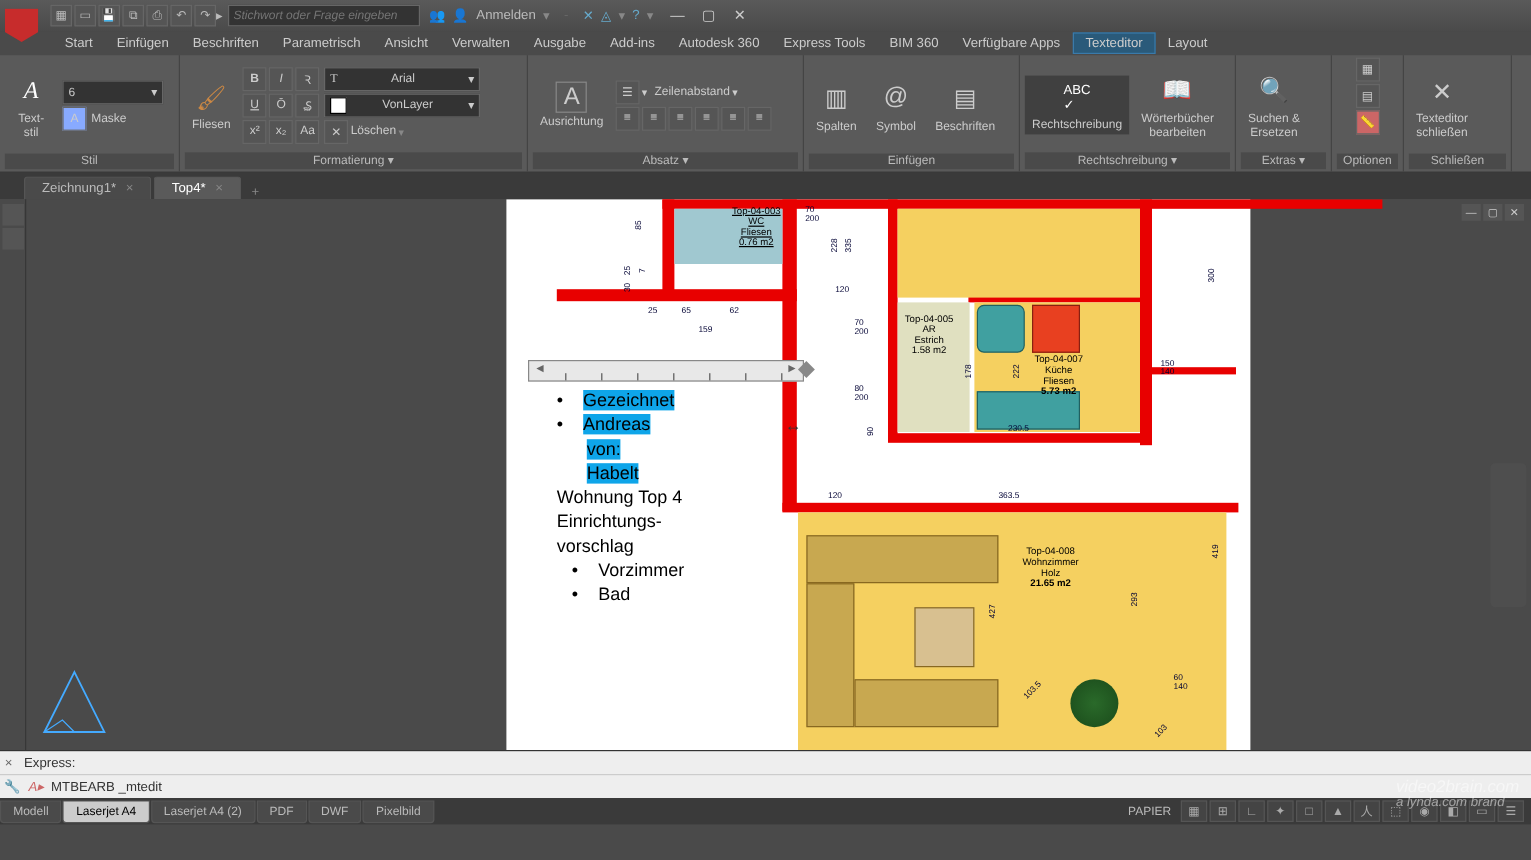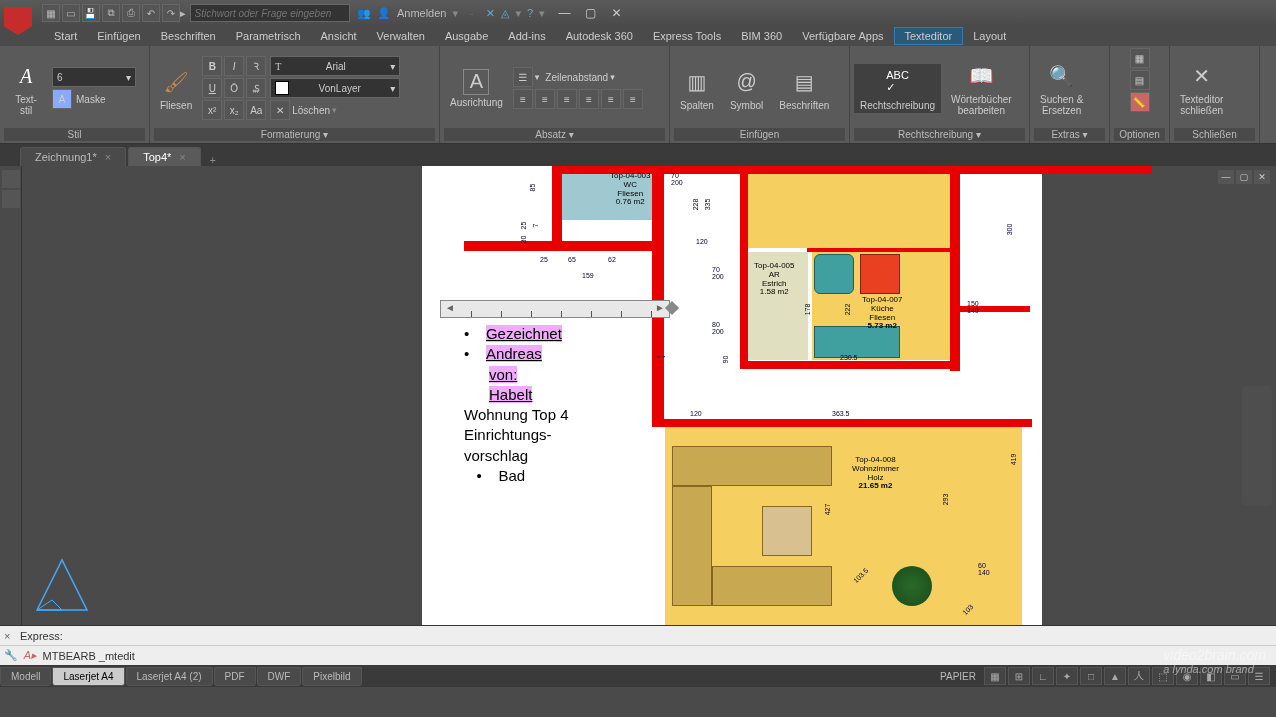--- a/index.html
+++ b/index.html
@@ -56,21 +56,21 @@
 .ucs-icon { position: absolute; bottom: 10px; left: 10px; width: 60px; height: 60px; }
 
 
 .nav-panel { position: absolute; right: 4px; top: 220px; width: 30px; height: 120px; background: rgba(80,80,80,.7); border-radius: 4px; }
 
 
 .wall { position: absolute; background: #e80000; }
 .room-label { position: absolute; font-size: 8px; color: #000; text-align: center; line-height: 1.1; }
 .dim { position: absolute; font-size: 7px; color: #003; }
 .text-box { position: absolute; left: 42px; top: 158px; width: 200px; font-size: 15px; color: #000; line-height: 1.35; font-family: Arial; }
-.text-box .hl { background: #f0abfc; color: #000; text-decoration: underline; }
+.text-box .hl { background: #0ea5e9; color: #000; }
 .ruler { position: absolute; left: 18px; top: 134px; width: 230px; height: 18px; background: #e8e8e8; border: 1px solid #888; }
 .ruler::before { content: "◄"; position: absolute; left: 4px; top: 1px; font-size: 10px; color: #666; }
 .ruler::after { content: "►"; position: absolute; right: 4px; top: 1px; font-size: 10px; color: #666; }
 .ruler-tick { position: absolute; top: 10px; width: 1px; height: 6px; background: #555; }
 
 .room-floor { position: absolute; }
 .room-yellow { background: #f5d060; }
 .room-blue { background: #a0c8d0; }
 .room-estrich { background: #e0e0c0; }
 
@@ -349,21 +349,21 @@
       <div class="kitchen-unit" style="left:392px;top:88px;width:40px;height:40px;border-radius:6px;"></div>
       <div class="stove" style="left:438px;top:88px;width:40px;height:40px;"></div>
       <div class="kitchen-unit" style="left:392px;top:160px;width:86px;height:32px;"></div>
 
       <div class="couch" style="left:250px;top:280px;width:160px;height:40px;"></div>
       <div class="couch" style="left:250px;top:320px;width:40px;height:120px;"></div>
       <div class="couch" style="left:290px;top:400px;width:120px;height:40px;"></div>
       <div class="table" style="left:340px;top:340px;width:50px;height:50px;"></div>
       <div class="plant" style="left:470px;top:400px;"></div>
 
-      <div class="room-label" style="left:188px;top:6px;">
+      <div class="room-label" style="left:188px;top:6px;text-decoration:underline;">
         <span>Top-04-003</span><br><span>WC</span><br><span>Fliesen</span><br><span>0.76 m2</span>
       </div>
       <div class="room-label" style="left:332px;top:96px;">
         <span>Top-04-005</span><br><span>AR</span><br><span>Estrich</span><br><span>1.58 m2</span>
       </div>
       <div class="room-label" style="left:440px;top:130px;">
         <span>Top-04-007</span><br><span>Küche</span><br><span>Fliesen</span><br><b>5.73 m2</b>
       </div>
       <div class="room-label" style="left:430px;top:290px;">
         <span>Top-04-008</span><br><span>Wohnzimmer</span><br><span>Holz</span><br><b>21.65 m2</b>
@@ -410,20 +410,21 @@
       </div>
       <div style="position:absolute;left:232px;top:180px;font-size:14px;color:#333;">↔</div>
       <div class="text-box">
         <div>•&nbsp;&nbsp;&nbsp;&nbsp;<span class="hl">Gezeichnet</span></div>
         <div>•&nbsp;&nbsp;&nbsp;&nbsp;<span class="hl">Andreas</span></div>
         <div>&nbsp;&nbsp;&nbsp;&nbsp;&nbsp;&nbsp;<span class="hl">von:</span></div>
         <div>&nbsp;&nbsp;&nbsp;&nbsp;&nbsp;&nbsp;<span class="hl">Habelt</span></div>
         <div>Wohnung Top 4</div>
         <div>Einrichtungs-</div>
         <div>vorschlag</div>
+        <div>&nbsp;&nbsp;&nbsp;•&nbsp;&nbsp;&nbsp;&nbsp;<span>Vorzimmer</span></div>
         <div>&nbsp;&nbsp;&nbsp;•&nbsp;&nbsp;&nbsp;&nbsp;<span>Bad</span></div>
       </div>
     </div>
 
     <svg class="ucs-icon" viewBox="0 0 60 60">
       <path d="M5 55 L30 5 L55 55 Z" fill="none" stroke="#4af" stroke-width="1.5"></path>
       <path d="M5 55 L20 45 L30 55 Z" fill="none" stroke="#4af" stroke-width="1"></path>
     </svg>
 
     <div class="nav-panel"></div>

